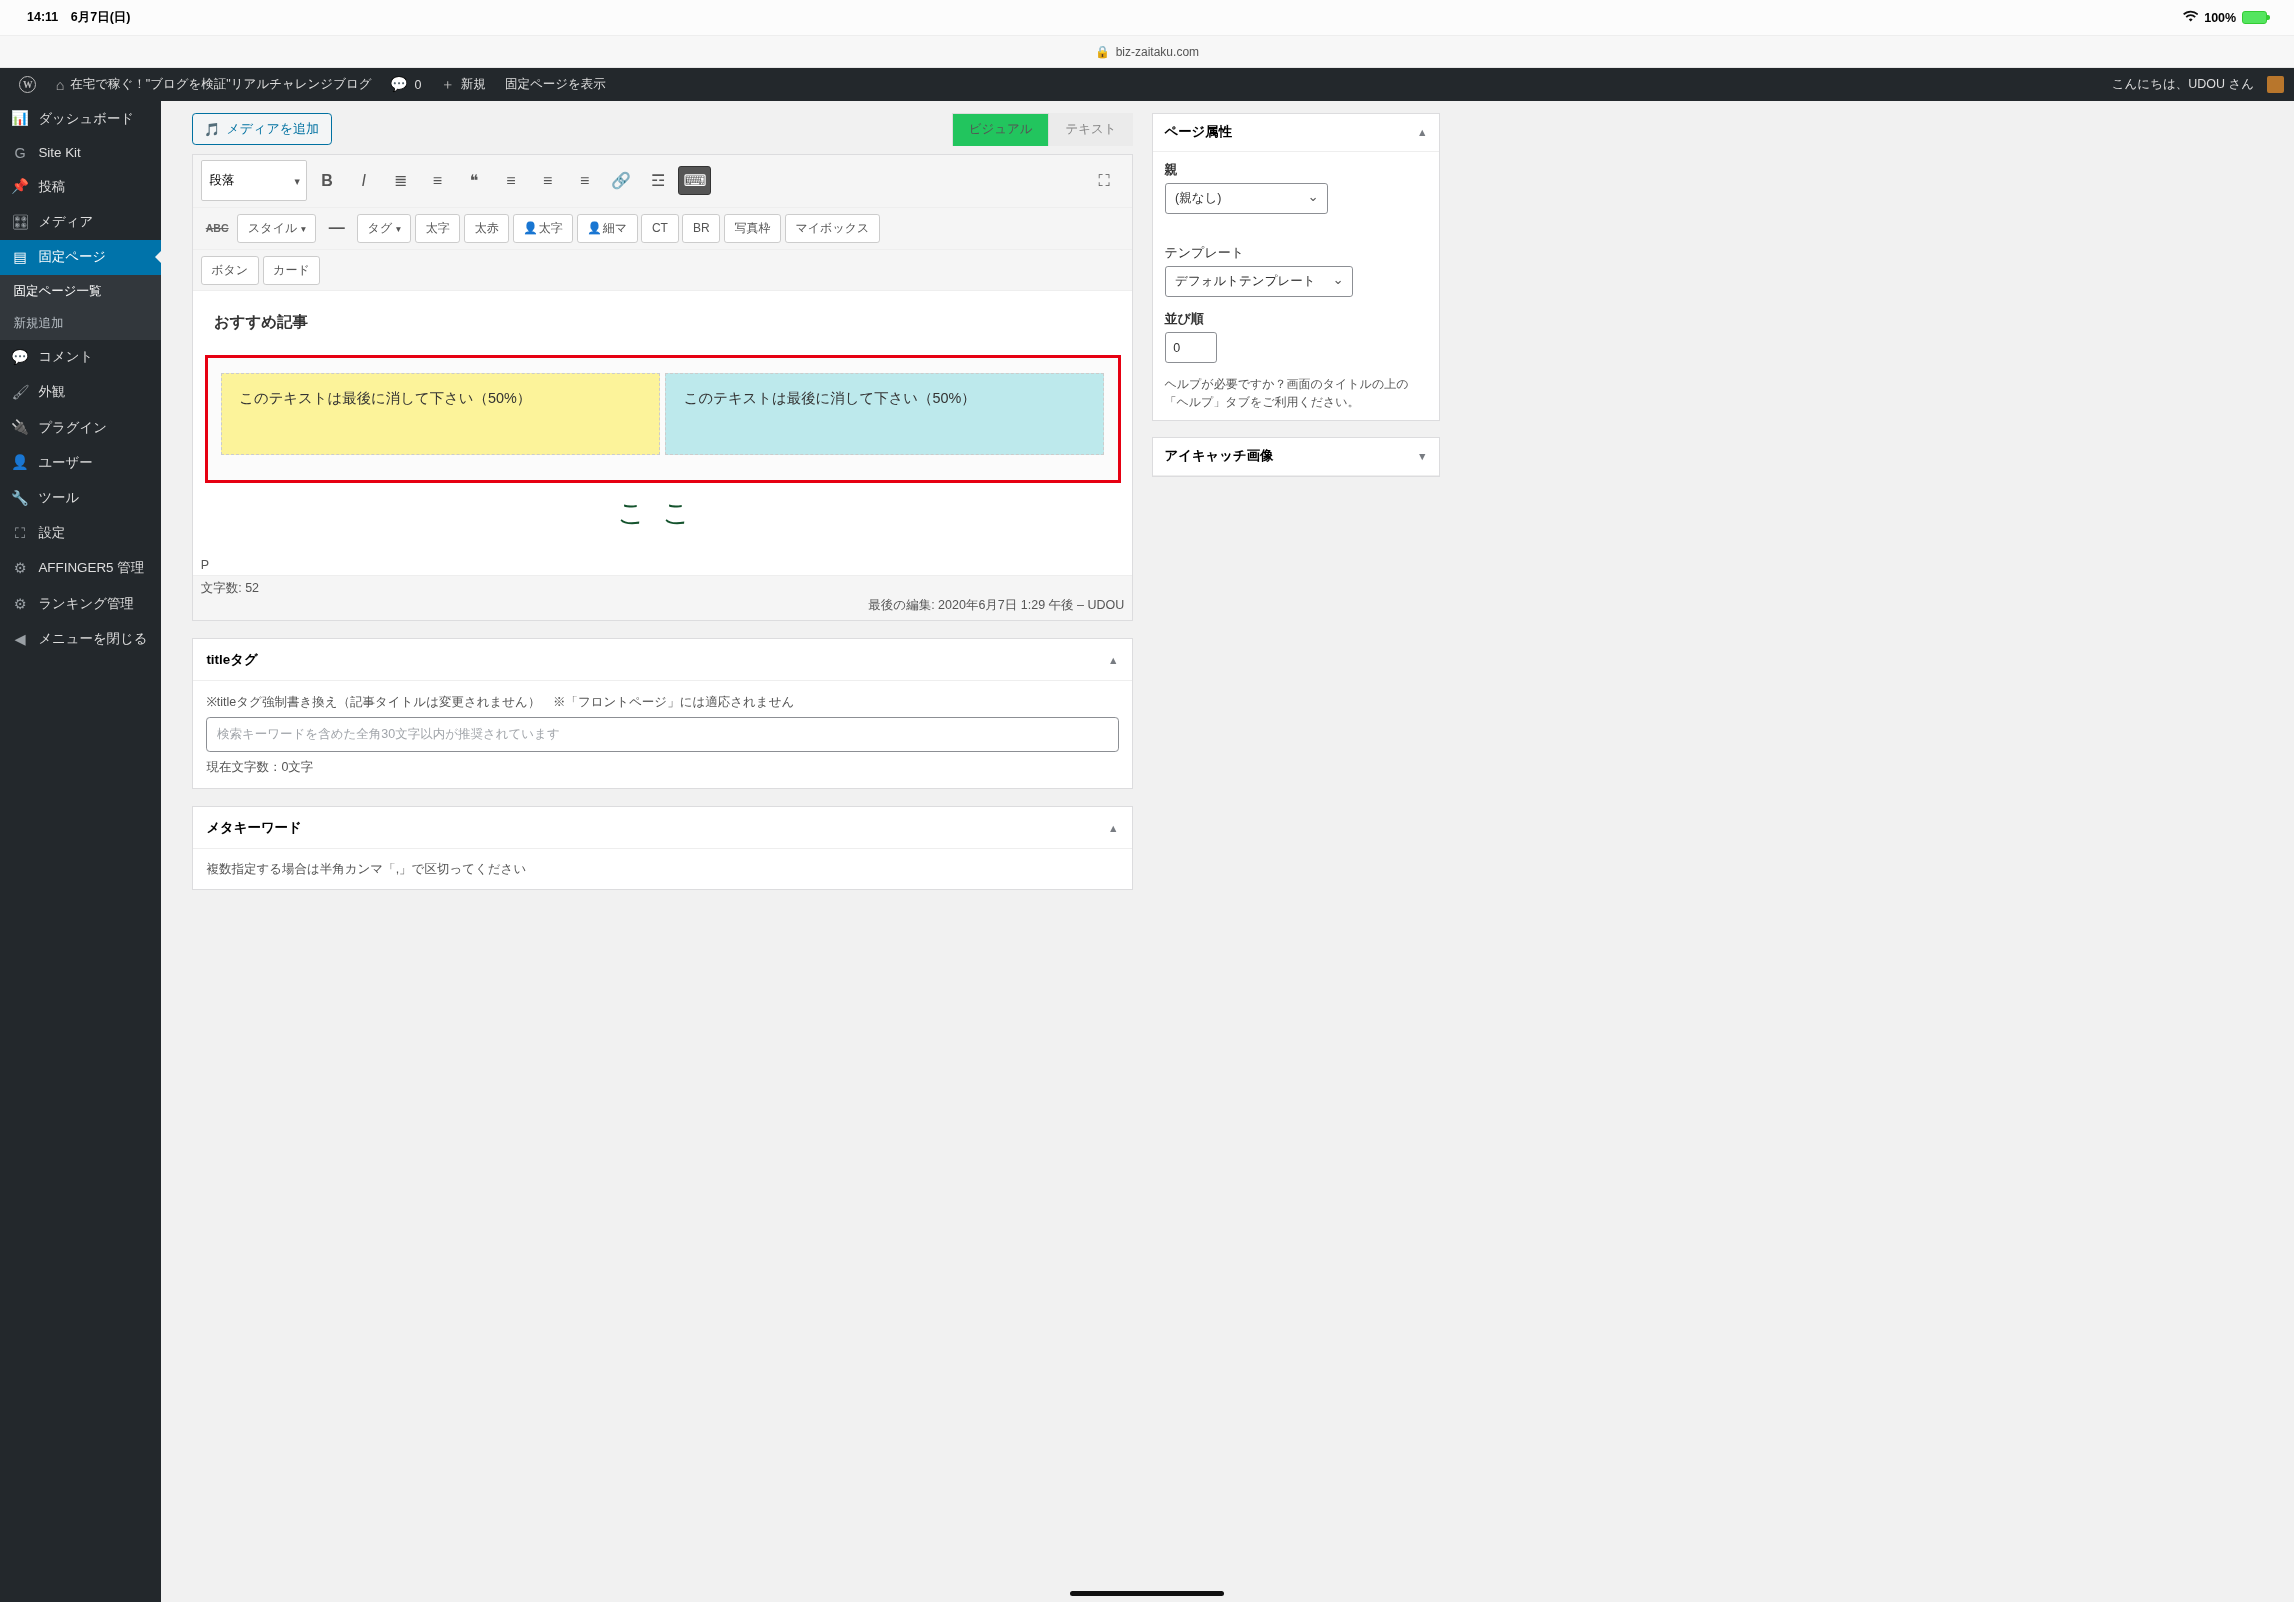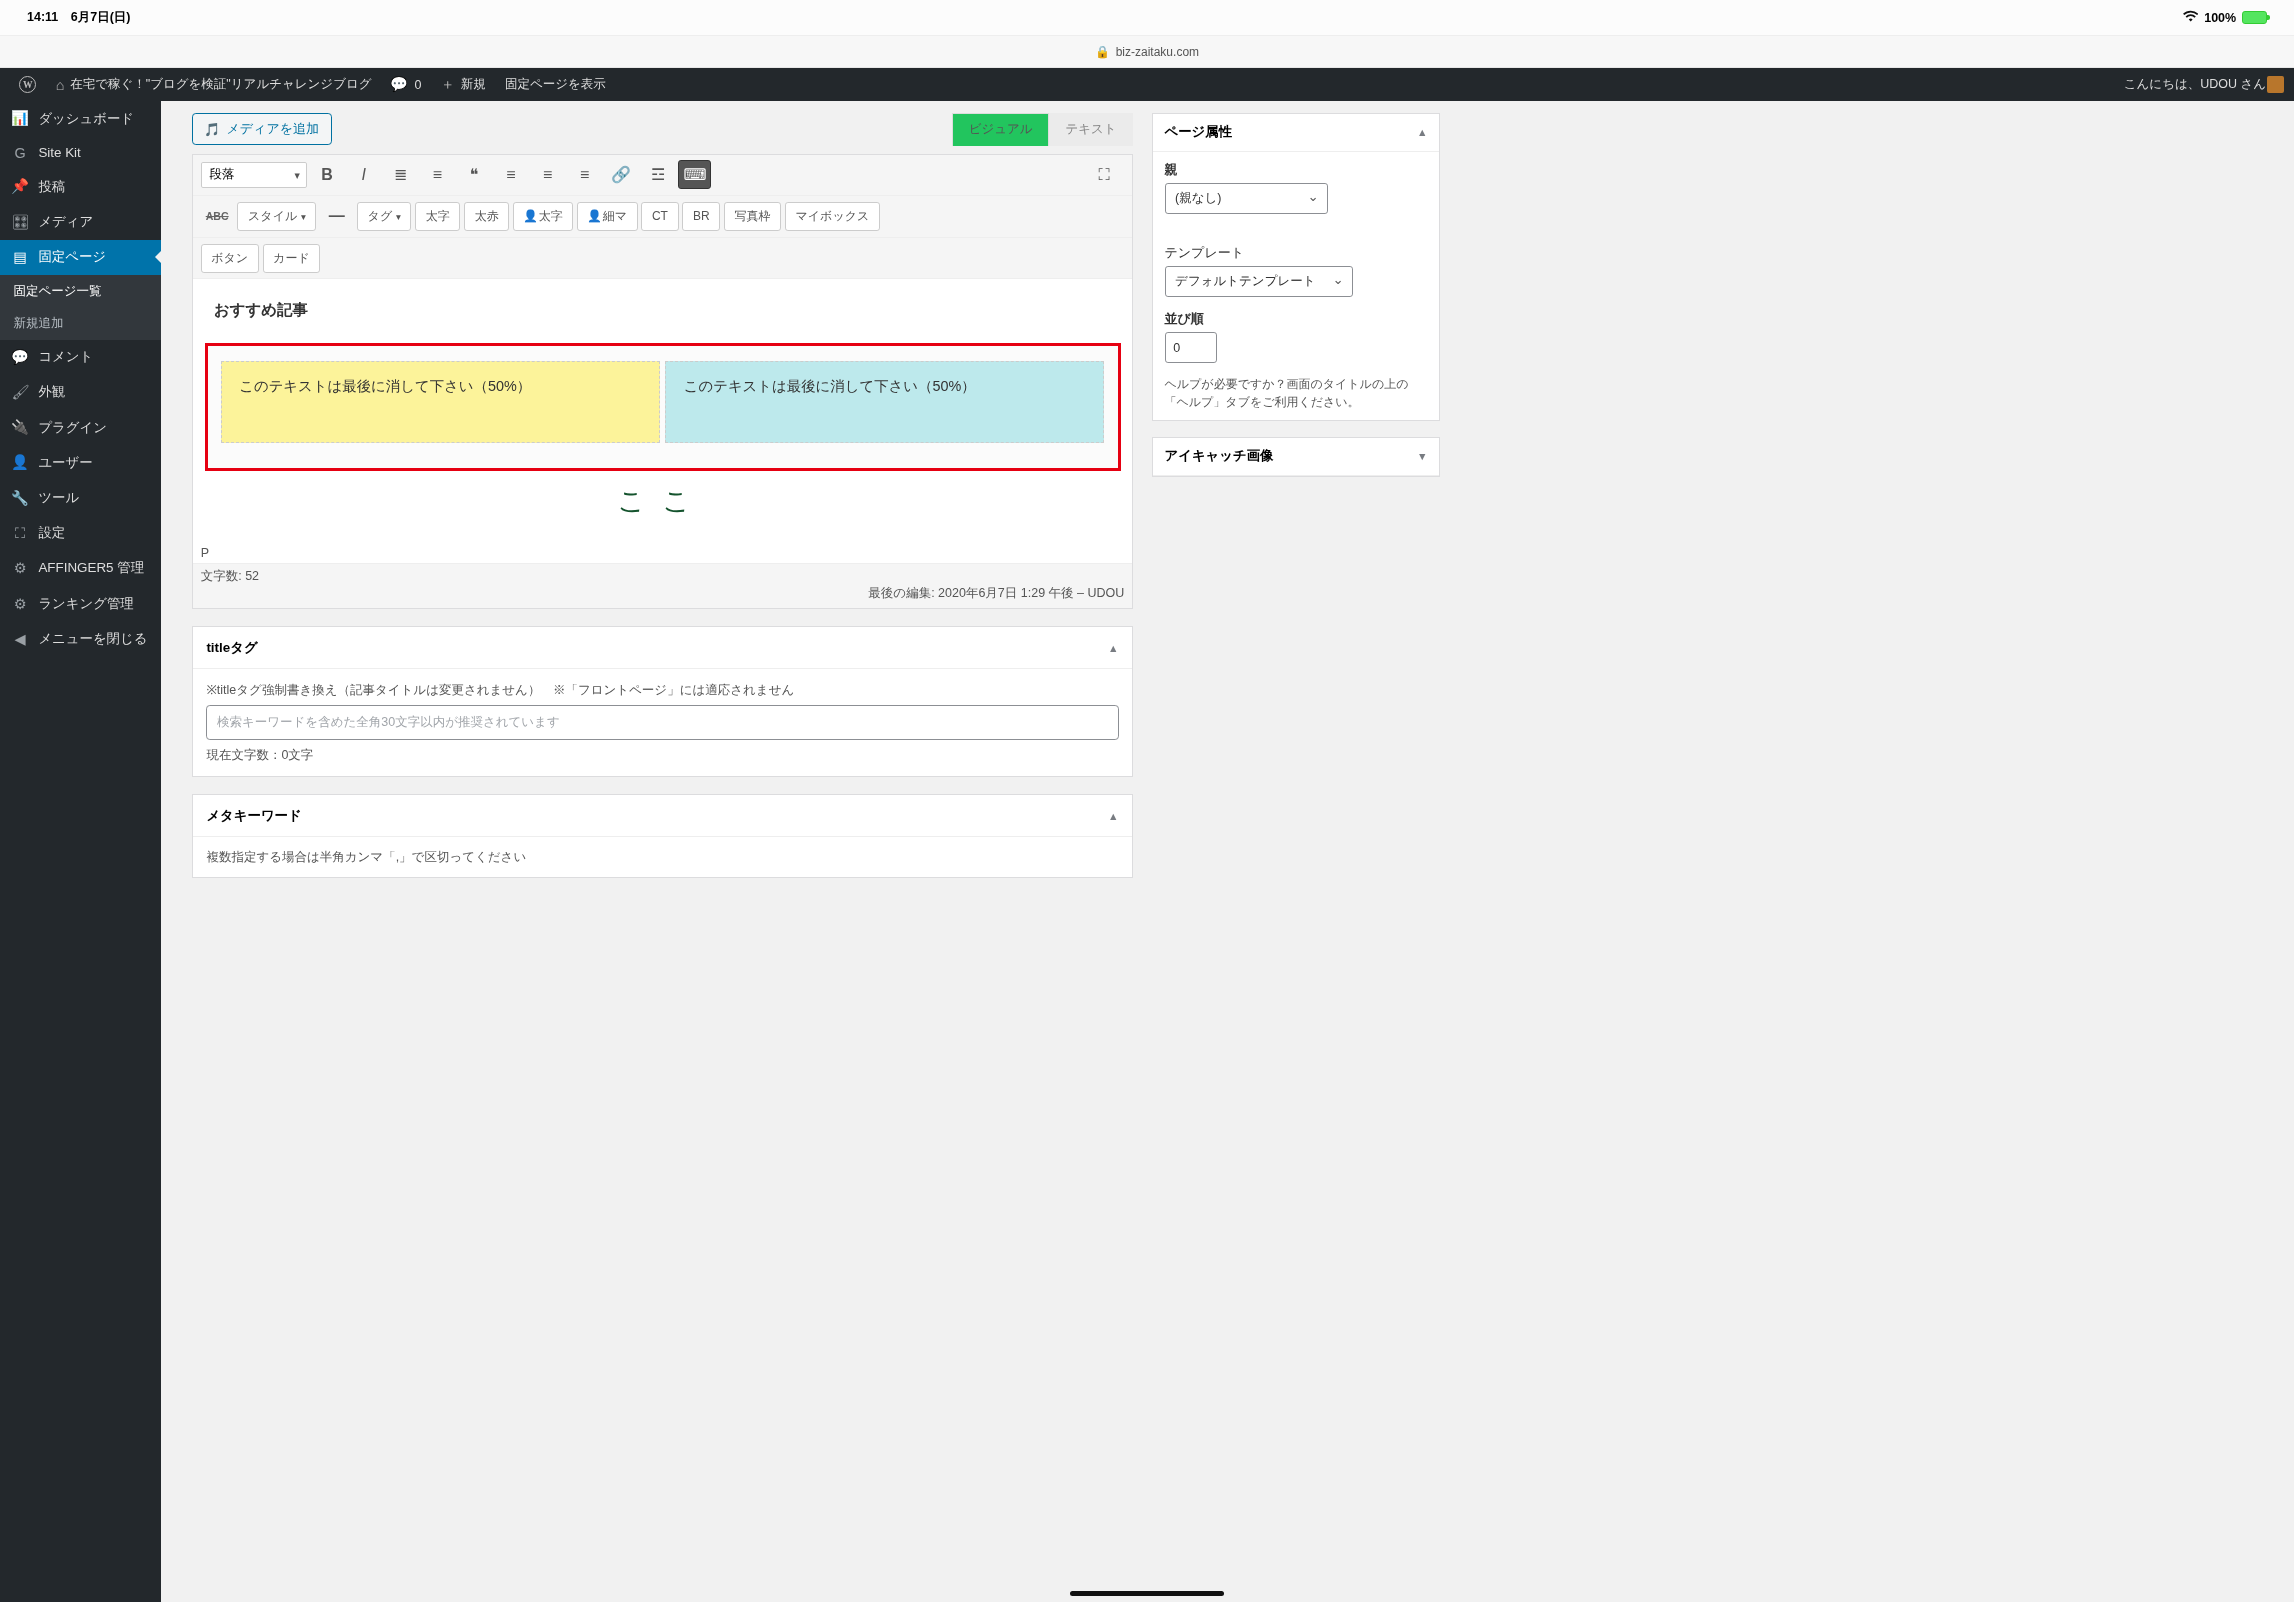--- a/index.html
+++ b/index.html
@@ -12,21 +12,21 @@
 .battery { width:25px; height:12.5px; border:1.4px solid #3c3; border-radius:2.9px; position:relative; background:#54e55f; }
 .battery::after { content:""; position:absolute; right:-3.8px; top:2.9px; width:2.9px; height:4.8px; background:#3c3; border-radius:0 1.9px 1.9px 0; }
 
 
 .urlbar { height:33px; background:#f7f7f7; display:flex; align-items:center; justify-content:center; font-size:12px; color:#555; border-top:1px solid #eee; border-bottom:1px solid #e7e7e7; }
 .urlbar .lock { margin-right:5.8px; }
 
 
 .wp-toolbar { height:33px; background:#23282c; color:#dedede; display:flex; align-items:center; font-size:12.5px; padding:0 9.6px; }
 .tb-item { display:flex; align-items:center; gap:5.8px; padding:0 9.6px; height:100%; }
-.tb-right { margin-left:auto; display:flex; align-items:center; gap:1px; }
+.tb-right { margin-left:auto; display:flex; align-items:center; gap:13px; }
 .wp-logo { width:17.3px; height:17.3px; border:1.9px solid #bbb; border-radius:50%; position:relative; }
 .wp-logo::before { content:"W"; position:absolute; inset:0; display:flex; align-items:center; justify-content:center; font:700 9.6px/1 serif; color:#bbb }
 .tb-avatar { width:17.3px; height:17.3px; background:#b8762c; border-radius:1.9px; display:inline-block; }
 .tb-ico { font-size:14.4px; color:#bbb; }
 
 
 .wrap { display:flex; height:calc(100% - 100px); }
 .sidebar { width:161px; background:#23282c; color:#e0e0e0; font-size:13.4px; flex:0 0 161px; overflow:hidden; }
 .side-item { display:flex; align-items:center; gap:9.6px; padding:8.6px 11.5px; cursor:pointer; color:#ddd; }
 .side-item.active { background:#0073aa; color:#fff; position:relative; }
@@ -46,21 +46,21 @@
 .media-btn { border:1px solid #0071a1; background:#f3f5f6; color:#0071a1; border-radius:3.8px; padding:5.8px 11.5px; font-size:13px; display:flex; align-items:center; gap:5.8px; }
 .media-btn .mico { font-weight:700 }
 .ed-tabs { margin-left:auto; display:flex; }
 .ed-tab { padding:7.7px 15.4px; font-size:12.5px; border:1px solid #ddd; border-bottom:none; background:#ebebeb; color:#555; }
 .ed-tab.active { background:#22c55e; border-bottom-color:#f5f5f5; color:#555 }
 .ed-tab:not(.active){ border-color:transparent transparent #ddd transparent; color:#888 }
 
 
 .editor-box { border:1px solid #dcdcde; background:#fff; }
 .tb-row { display:flex; flex-wrap:wrap; gap:5.8px 3.8px; padding:5.8px 7.7px; border-bottom:1px solid #eee; background:#f5f5f5; align-items:center; }
-.tb-sel { height:26px; border:1px solid #ccc; background:#fff; font-size:12.5px; padding:0 25px 0 7.7px; position:relative; display:flex; align-items:center; border-radius:1.9px;}
+.tb-sel { height:41px; border:1px solid #ccc; background:#fff; font-size:12.5px; padding:0 25px 0 7.7px; position:relative; display:flex; align-items:center; border-radius:1.9px;}
 .tb-sel::after{content:"▾"; position:absolute; right:5.8px; color:#555; font-size:10.6px}
 .tb-btn { width:33px; height:29px; display:flex; align-items:center; justify-content:center; color:#555; background:#f5f5f5; }
 .tb-btn.box { border:1px solid #333; background:#555; color:#fff; border-radius:2.9px }
 .mce-chip { height:29px; padding:0 9.6px; border:1px solid #ccc; background:#fff; display:flex; align-items:center; font-size:12px; color:#555; border-radius:2.9px; }
 .chip-sel::after{content:" ▾"; color:#555; font-size:9.6px; margin-left:3.8px}
 .tb-spacer{flex:1}
 .expand-ico{ margin-left:auto; margin-right:3.8px; color:#555 }
 .tiny-abc{font:700 10.6px sans-serif; text-decoration:line-through; color:#666}
 
 .editor-body { padding:17.3px 11.5px 0 11.5px; }

